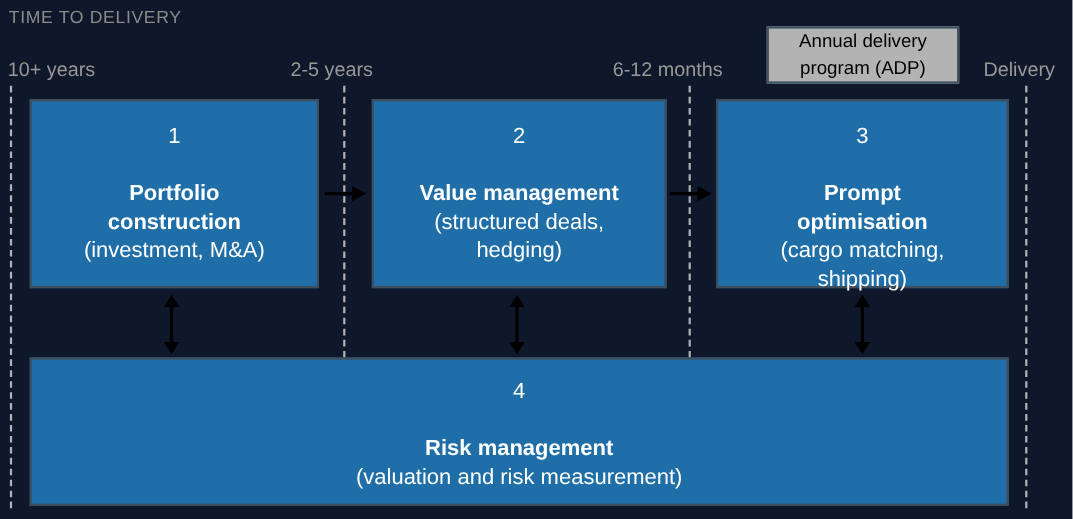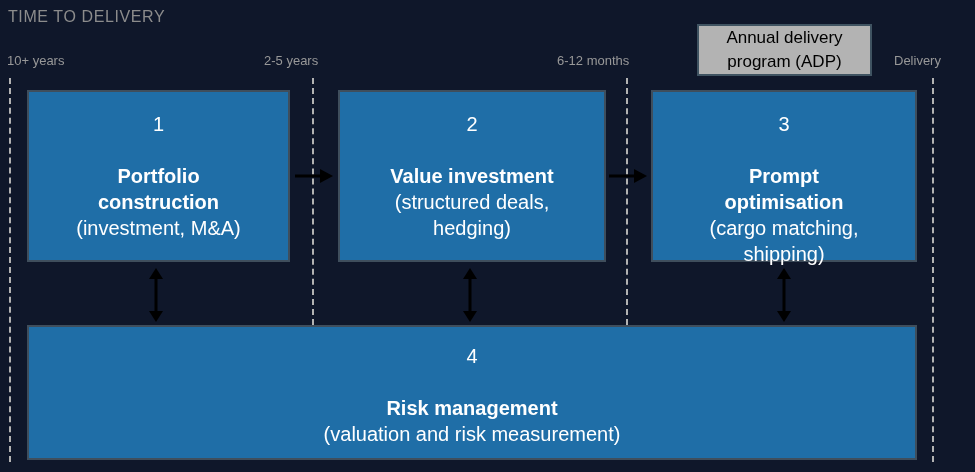--- a/index.html
+++ b/index.html
@@ -11,21 +11,21 @@
     overflow:hidden;
   }
   .ttd-title{
     position:absolute;left:8px;top:8px;
     font-size:16px;letter-spacing:0.6px;
     color:var(--title_gray,#8c8c8c);
     white-space:nowrap;
   }
   .tl-label{
     position:absolute;top:53px;
-    font-size:13px;color:var(--label_gray,#989898);
+    font-size:18px;color:var(--label_gray,#989898);
     white-space:nowrap;
     text-align:center;
   }
   .l-10y{left:7px;}
   .l-25y{left:264px;}
   .l-612m{left:557px;}
   .l-del{left:894px;}
   .dash{
     position:absolute;width:0;
     border-left:2px dashed var(--dash_gray,#b3b3b3);
@@ -87,21 +87,21 @@
 
   <div class="box box1">
     <div class="box-number">1</div>
     <div class="box-title">Portfolio
 construction</div>
     <div class="box-subtitle">(investment, M&amp;A)</div>
   </div>
 
   <div class="box box2">
     <div class="box-number">2</div>
-    <div class="box-title">Value investment</div>
+    <div class="box-title">Value management</div>
     <div class="box-subtitle">(structured deals,
 hedging)</div>
   </div>
 
   <div class="box box3">
     <div class="box-number">3</div>
     <div class="box-title">Prompt
 optimisation</div>
     <div class="box-subtitle">(cargo matching,
 shipping)</div>

